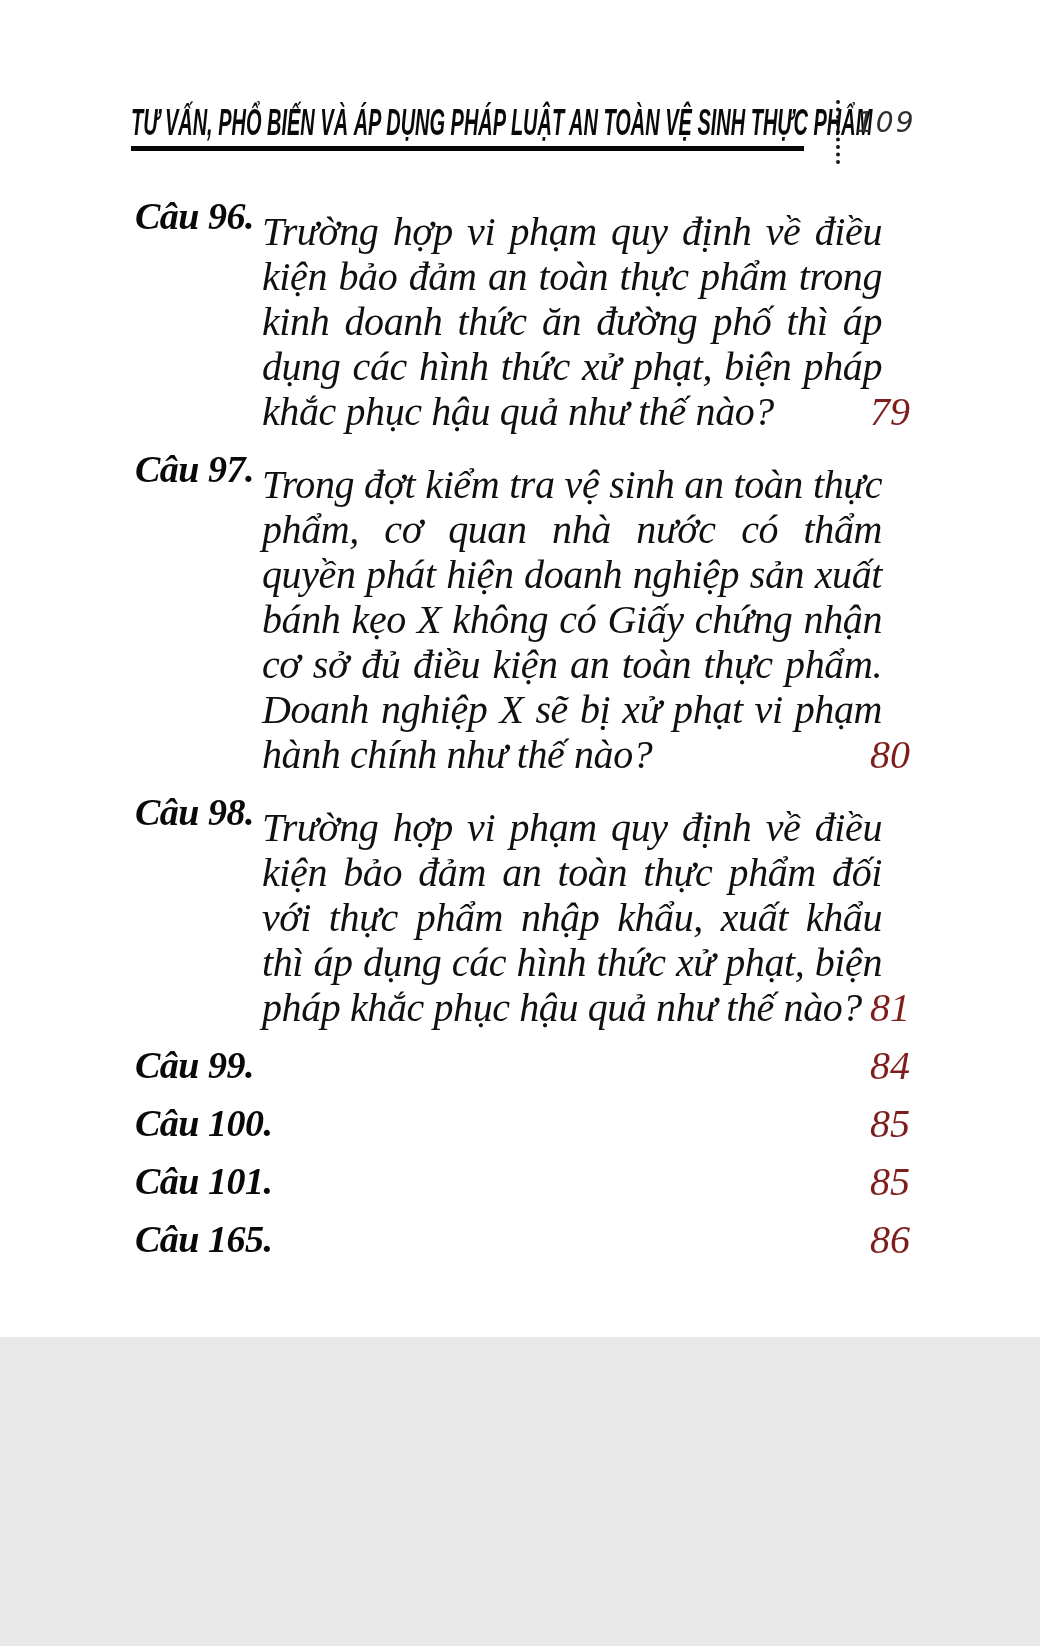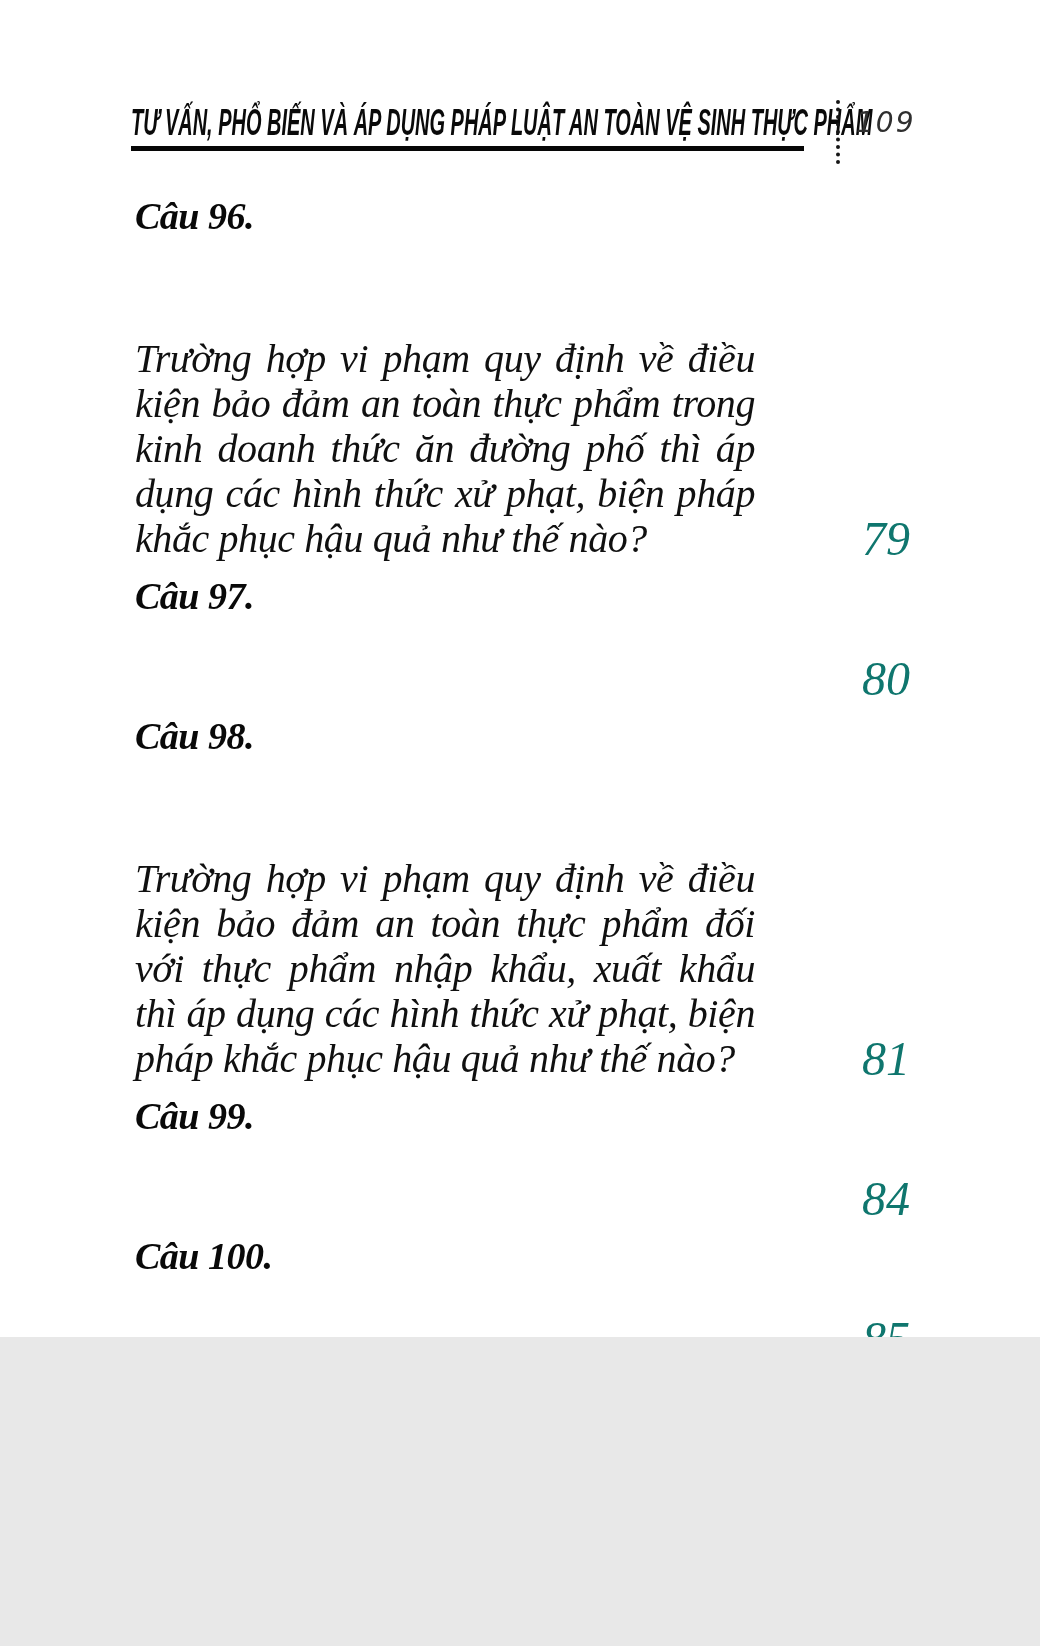--- a/index.html
+++ b/index.html
@@ -66,21 +66,20 @@
     position: absolute;
     left: 135px;
     top: 194px;
     width: 775px;
   }
   .toc-entry {
     position: relative;
     display: flex;
     align-items: flex-start;
     margin-bottom: 13px;
-    flex-direction: column;
   }
   .toc-entry-label {
     flex: 0 0 127px;
     font-weight: 700;
     font-size: 38px;
     line-height: 45px;
     white-space: nowrap;
     letter-spacing: -0.5px;
     color: #090909;
   }
@@ -90,23 +89,23 @@
     line-height: 45px;
     text-align: justify;
     letter-spacing: -0.4px;
     color: #101010;
     margin-top: 15px;
   }
   .toc-entry-page {
     position: absolute;
     right: 0;
     bottom: 0;
-    font-size: 48px;
+    font-size: 40px;
     line-height: 45px;
-    color: #0f766e;
+    color: #7f1d1d;
   }
 </style>
 </head>
 <body>
 
 <div class="page">
 
   <div class="running-header">
     <span class="header-title">TƯ VẤN, PHỔ BIẾN VÀ ÁP DỤNG PHÁP LUẬT AN TOÀN VỆ SINH THỰC PHẨM</span>
     <div class="header-rule"></div>
@@ -117,20 +116,21 @@
   <div class="toc">
 
       <div class="toc-entry">
         <div class="toc-entry-label">Câu 96.</div>
         <div class="toc-entry-text">Trường hợp vi phạm quy định về điều kiện bảo đảm an toàn thực phẩm trong kinh doanh thức ăn đường phố thì áp dụng các hình thức xử phạt, biện pháp khắc phục hậu quả như thế nào?</div>
         <div class="toc-entry-page">79</div>
       </div>
 
       <div class="toc-entry">
         <div class="toc-entry-label">Câu 97.</div>
+        <div class="toc-entry-text">Trong đợt kiểm tra vệ sinh an toàn thực phẩm, cơ quan nhà nước có thẩm quyền phát hiện doanh nghiệp sản xuất bánh kẹo X không có Giấy chứng nhận cơ sở đủ điều kiện an toàn thực phẩm. Doanh nghiệp X sẽ bị xử phạt vi phạm hành chính như thế nào?</div>
         <div class="toc-entry-page">80</div>
       </div>
 
       <div class="toc-entry">
         <div class="toc-entry-label">Câu 98.</div>
         <div class="toc-entry-text">Trường hợp vi phạm quy định về điều kiện bảo đảm an toàn thực phẩm đối với thực phẩm nhập khẩu, xuất khẩu thì áp dụng các hình thức xử phạt, biện pháp khắc phục hậu quả như thế nào?</div>
         <div class="toc-entry-page">81</div>
       </div>
 
       <div class="toc-entry">

